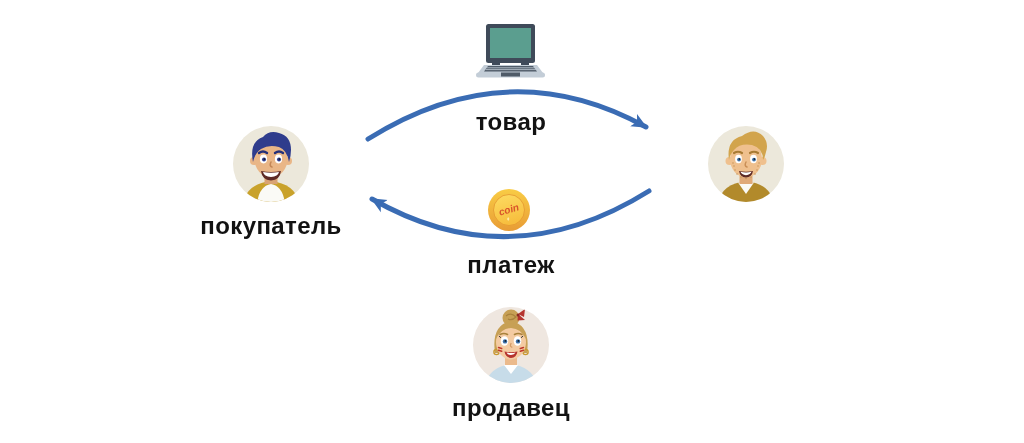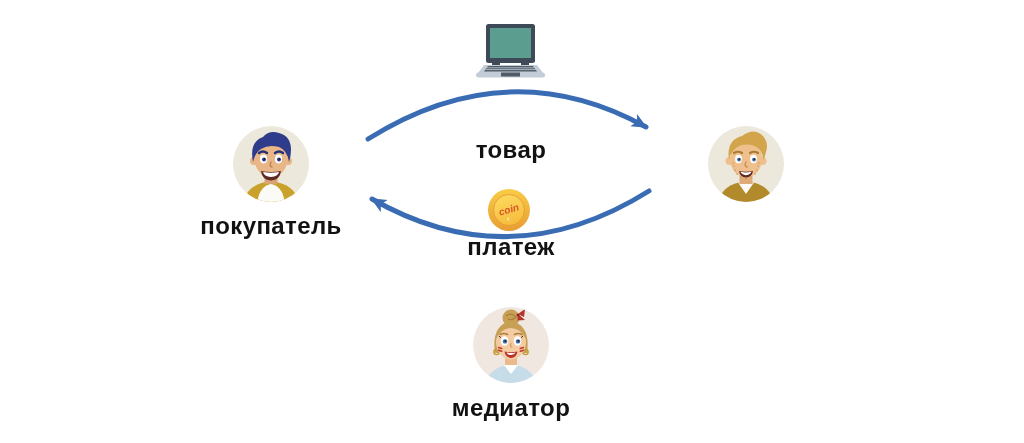--- a/index.html
+++ b/index.html
@@ -6,22 +6,22 @@
   .stage{
     position:relative;width:1024px;height:443px;background:#fff;overflow:hidden;
     font-family:"Liberation Sans", sans-serif;
   }
   .gfx{position:absolute;left:0;top:0;}
   .lbl{
     position:absolute;transform:translateX(-50%);
     font-weight:700;font-size:24px;color:#121212;letter-spacing:.4px;
     white-space:nowrap;
   }
-  .lbl-goods   {left:511px;top:108px;margin-top:28px;}
-  .lbl-payment {left:511px;top:233px;}
+  .lbl-goods   {left:511px;top:108px;}
+  .lbl-payment {left:511px;top:251px;}
   .lbl-buyer   {left:271px;top:212px;text-align:right;}
   .lbl-seller  {left:746px;top:212px;}
   .lbl-mediator{left:511px;top:394px;}
 </style>
 </head>
 <body>
 
 <div class="stage">
 
   <svg class="gfx" width="1024" height="443" viewBox="0 0 1024 443">
@@ -162,15 +162,15 @@
         <path d="M 9.3 3.5 l 3.2 -1 M 9.3 6.2 l 3.2 -1" stroke="#C0392B" stroke-width="1.5" stroke-linecap="round"></path>
         <path d="M -6.5 6.5 Q 0 8 6.5 6.5 Q 5.5 12.5 0 13 Q -5.5 12.5 -6.5 6.5 Z" fill="#B5342E"></path>
         <path d="M -4.5 7.4 Q 0 8.4 4.5 7.4 Q 3.5 9.8 0 10.1 Q -3.5 9.8 -4.5 7.4 Z" fill="#FFFFFF"></path>
       </g>
     </g>
   </svg>
 
   <div class="lbl lbl-goods">товар</div>
   <div class="lbl lbl-payment">платеж</div>
   <div class="lbl lbl-buyer">покупатель</div>
-  <div class="lbl lbl-mediator">медиатор</div>
+  <div class="lbl lbl-mediator">продавец</div>
 
 </div>
 
 </body></html>

